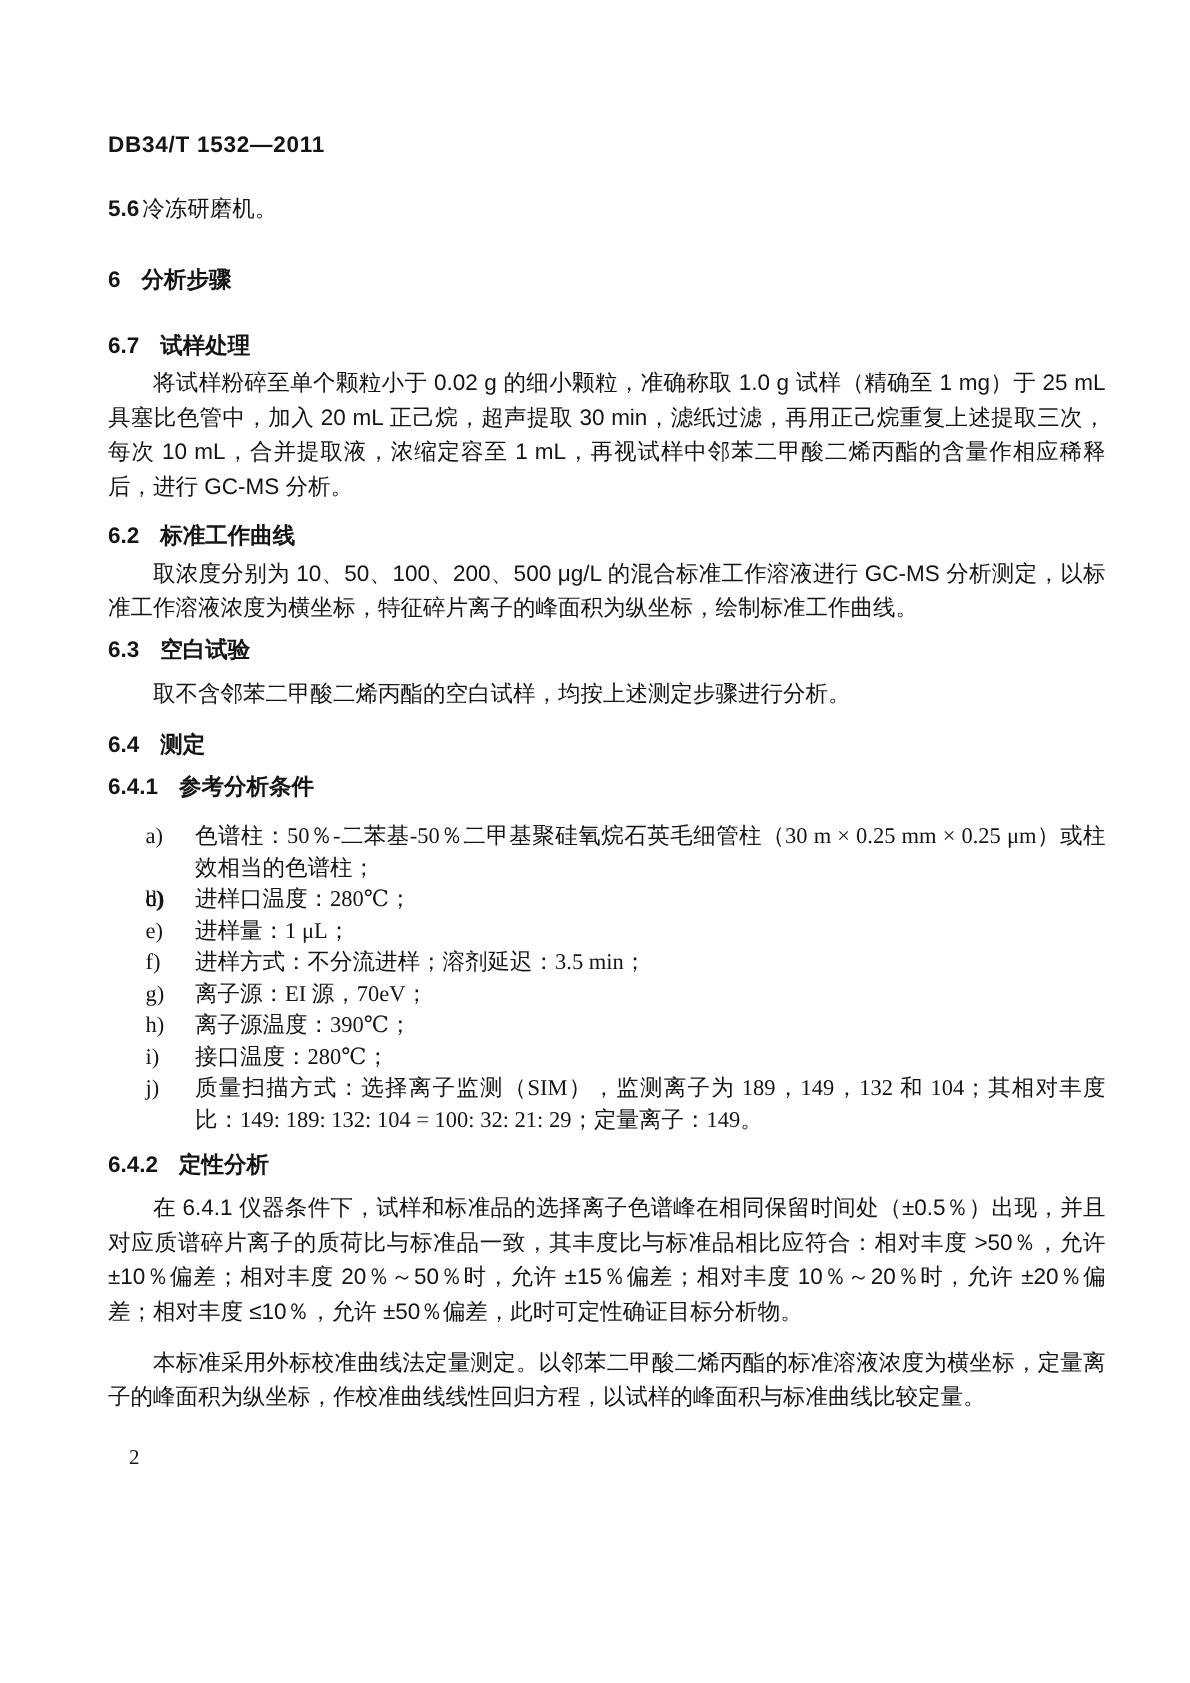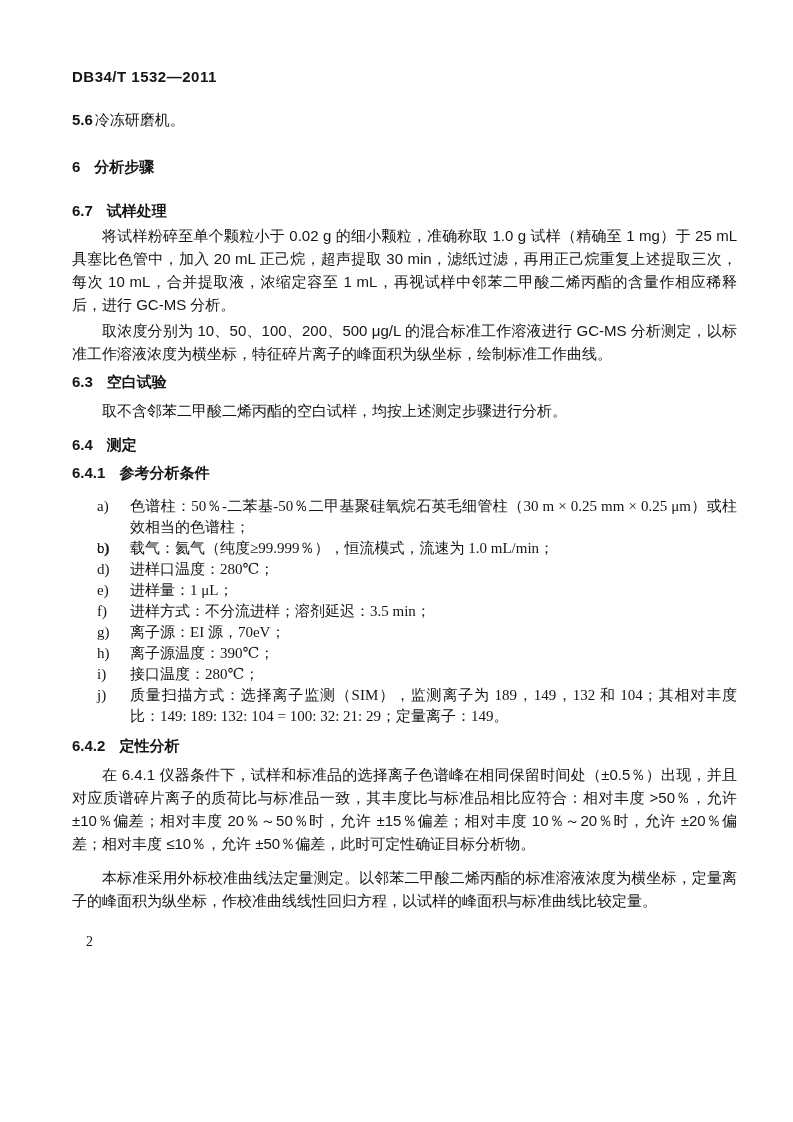--- a/index.html
+++ b/index.html
@@ -15,21 +15,21 @@
     color: #151515;
     overflow: hidden;
   }
   .content {
     position: absolute;
     left: 72px;
     top: 0;
     width: 665px;
   }
   .doc-header {
-    margin-top: 68px;
+    margin-top: 88px;
     font-family: "Liberation Sans", "DejaVu Sans", sans-serif;
     font-weight: bold;
     font-size: 15px;
     line-height: 18px;
     letter-spacing: 0.5px;
   }
   .clause {
     margin-top: 24px;
     font-family: "Liberation Serif", "DejaVu Serif", serif;
     font-size: 15px;
@@ -100,20 +100,23 @@
 
     <div class="heading mt27">
       <span class="num">6</span><span>分析步骤</span>
     </div>
 
     <div class="heading mt24">
       <span class="num">6.7</span><span>试样处理</span>
     </div>
     <div class="para mt3">将试样粉碎至单个颗粒小于 0.02 g 的细小颗粒，准确称取 1.0 g 试样（精确至 1 mg）于 25 mL 具塞比色管中，加入 20 mL 正己烷，超声提取 30 min，滤纸过滤，再用正己烷重复上述提取三次，每次 10 mL，合并提取液，浓缩定容至 1 mL，再视试样中邻苯二甲酸二烯丙酯的含量作相应稀释后，进行 GC-MS 分析。</div>
 
+    <div class="heading mt12">
+      <span class="num">6.2</span><span>标准工作曲线</span>
+    </div>
     <div class="para mt3">取浓度分别为 10、50、100、200、500 μg/L 的混合标准工作溶液进行 GC-MS 分析测定，以标准工作溶液浓度为横坐标，特征碎片离子的峰面积为纵坐标，绘制标准工作曲线。</div>
 
     <div class="heading mt7">
       <span class="num">6.3</span><span>空白试验</span>
     </div>
     <div class="para mt7">取不含邻苯二甲酸二烯丙酯的空白试样，均按上述测定步骤进行分析。</div>
 
     <div class="heading mt13">
       <span class="num">6.4</span><span>测定</span>
     </div>
@@ -123,21 +126,21 @@
     </div>
 
     <div class="list">
       <div class="list-item">
         <span class="list-label">a)</span><span>色谱柱：50％-二苯基-50％二甲基聚硅氧烷石英毛细管柱（30 m × 0.25 mm × 0.25 μm）或柱效相当的色谱柱；</span>
       </div>
       <div class="list-item">
         <span class="list-label">b)</span>
       </div>
       <div class="list-item">
-        <span class="list-label">c)</span><span>载气：氦气（纯度≥99.999％），恒流模式，流速为 1.0 mL/min；</span>
+        <span class="list-label">c)</span>
       </div>
       <div class="list-item">
         <span class="list-label">d)</span><span>进样口温度：280℃；</span>
       </div>
       <div class="list-item">
         <span class="list-label">e)</span><span>进样量：1 μL；</span>
       </div>
       <div class="list-item">
         <span class="list-label">f)</span><span>进样方式：不分流进样；溶剂延迟：3.5 min；</span>
       </div>

